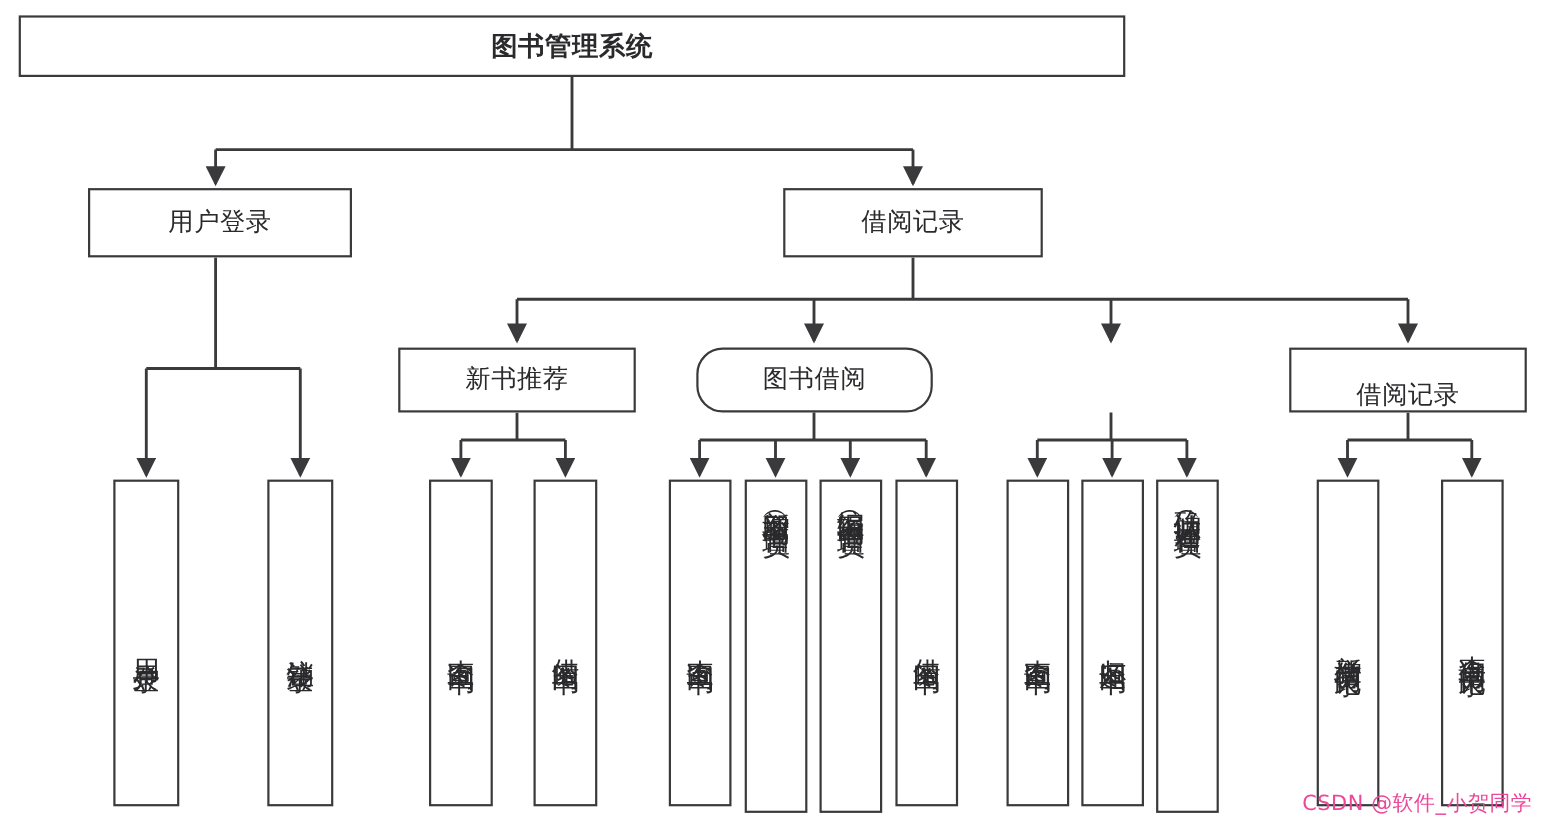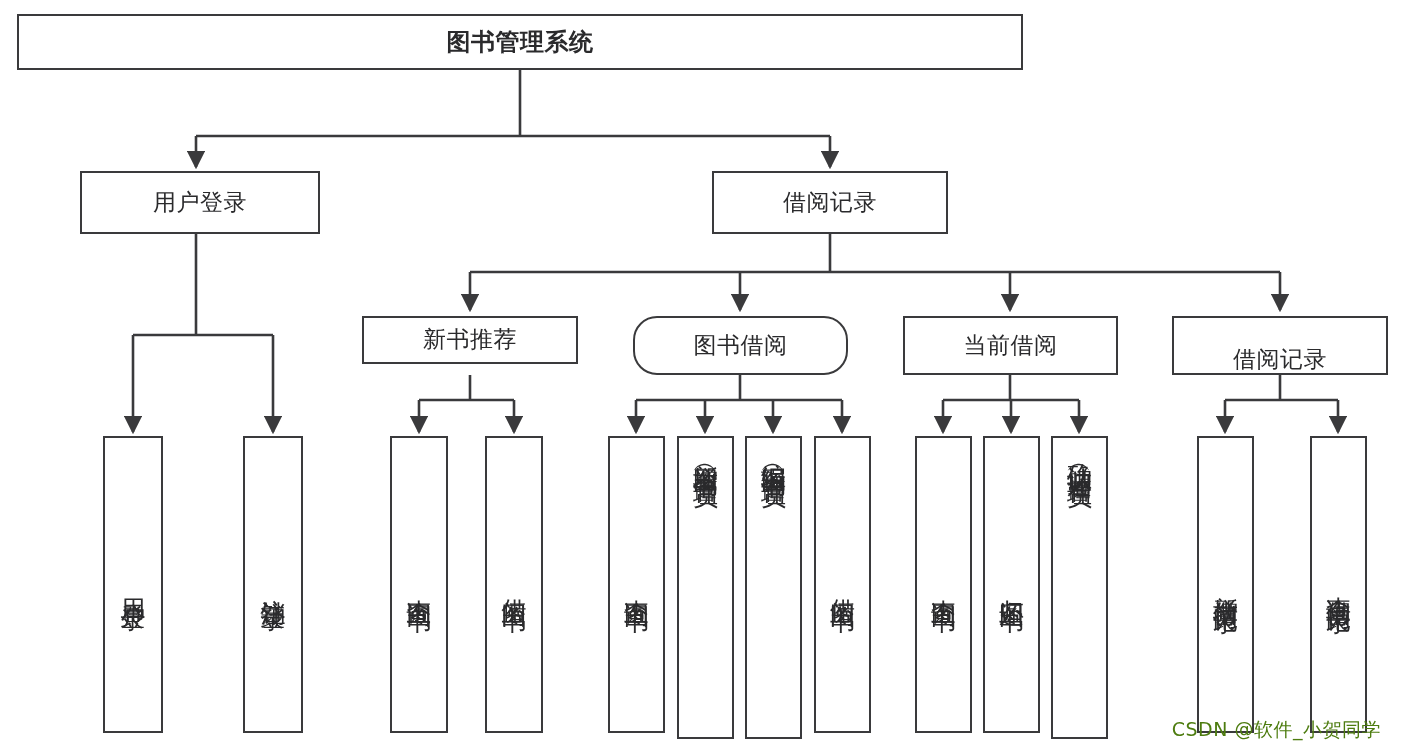--- a/index.html
+++ b/index.html
@@ -60,24 +60,24 @@
     line-height: 1.0;
     letter-spacing: 3px;
     white-space: nowrap;
   }
   .node.v.mid {
     align-items: center;
     padding-top: 0;
   }
   #watermark {
     position: absolute;
-    right: 24px;
+    right: 12px;
     bottom: 4px;
     font-size: 19px;
-    color: #4d7c0f;
+    color: #ec4899;
     letter-spacing: 0.5px;
     white-space: nowrap;
   }
 </style>
 </head>
 <body>
 
 <div id="canvas">
 
   <svg id="edges" viewBox="0 0 1405 747" width="1405" height="747" xmlns="http://www.w3.org/2000/svg">
@@ -134,29 +134,26 @@
     <span class="lbl">图书管理系统</span>
   </div>
 
   <div class="node h" style="left:80px; top:171px; width:240px; height:63px;">
     <span class="lbl">用户登录</span>
   </div>
   <div class="node h" style="left:712px; top:171px; width:236px; height:63px;">
     <span class="lbl">借阅记录</span>
   </div>
 
-  <div class="node h" style="left:362px; top:316px; width:216px; height:48px;justify-content:center;">
+  <div class="node h" style="left:362px; top:316px; width:216px; height:59px;justify-content:center;">
     <span class="lbl">新书推荐</span>
   </div>
   <div class="node h" style="left:633px; top:316px; width:215px; height:59px;border-radius:24px;">
     <span class="lbl">图书借阅</span>
   </div>
-  <div class="node h" style="left:903px; top:316px; width:215px; height:59px;">
-    <span class="lbl">当前借阅</span>
-  </div>
   <div class="node h" style="left:1172px; top:316px; width:216px; height:59px;align-items:flex-end;">
     <span class="lbl">借阅记录</span>
   </div>
 
   <div class="node v mid" style="left:103px; top:436px; width:60px; height:297px;">
     <span class="lbl">用户登录</span>
   </div>
   <div class="node v mid" style="left:243px; top:436px; width:60px; height:297px;">
     <span class="lbl">注销登录</span>
   </div>

